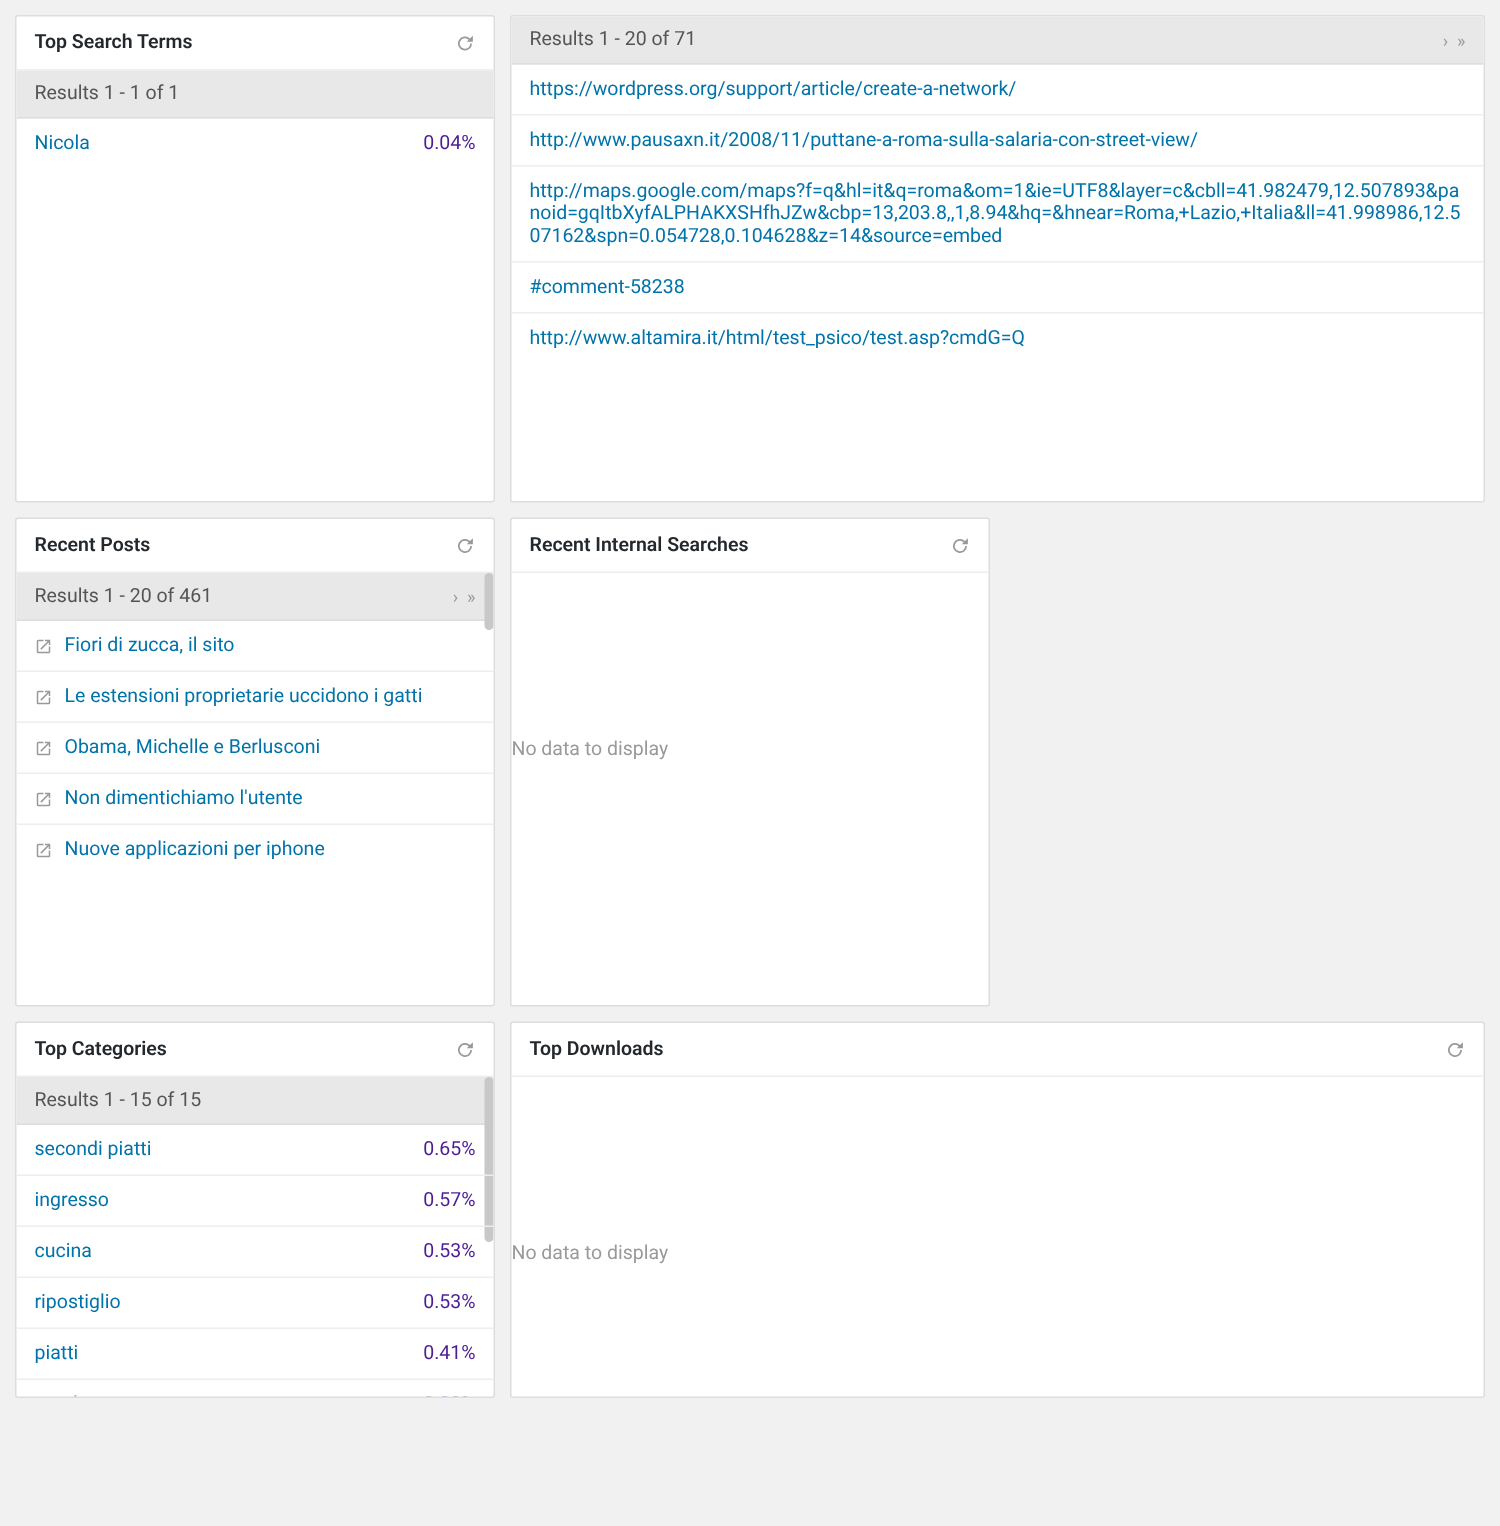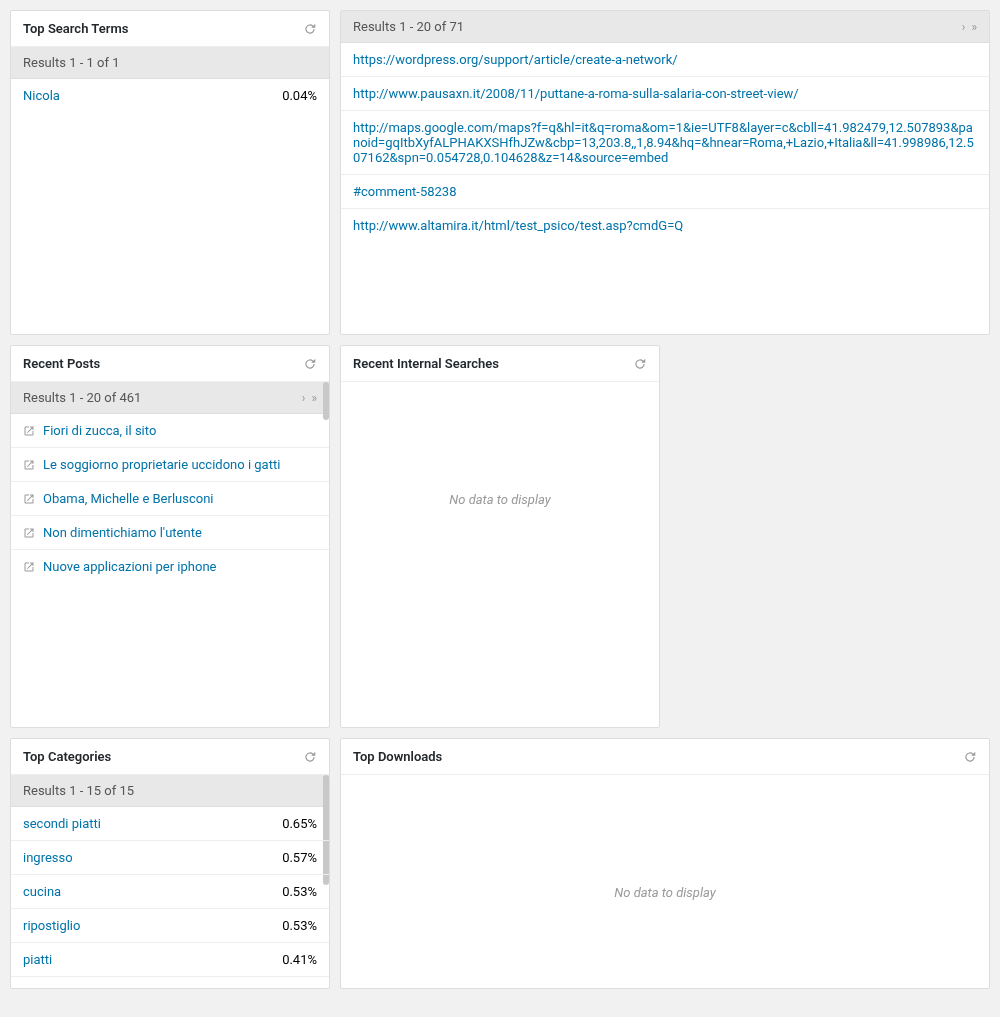--- a/index.html
+++ b/index.html
@@ -80,54 +80,52 @@
     }
     .row:last-child { border-bottom: none; }
     .row .link {
       color: #0073aa;
       text-decoration: none;
       cursor: pointer;
       word-break: break-all;
       flex: 1;
     }
     .row .pct {
-      color: #000000;
+      color: #4c1d95;
       white-space: nowrap;
       padding-left: 12px;
     }
     .row .ext-icon {
       color: #999;
       margin-right: 8px;
       flex-shrink: 0;
       display: inline-flex;
       align-items: center;
     }
     .row .ext-icon svg { width: 12px; height: 12px; }
     .no-data {
       color: #999;
-      text-align: center;
       padding: 110px 0;
       font-size: 13px;
-      font-style: italic;
     }
     .scroll-strip {
       position: absolute;
       right: 0;
       top: 0;
       width: 6px;
       height: 80px;
       background: #c8c8c8;
       border-radius: 3px;
     }
     .panel-body {
       position: relative;
       overflow: hidden;
     }
     .panel-fixed-h1 { height: 325px; }
-    .panel-fixed-h2 { height: 383px; }
+    .panel-fixed-h2 { height: 326px; }
     .panel-fixed-h3 { height: 251px; }
   </style>
 </head>
 <body>
 
 <div class="dash-grid">
 
   <div class="panel panel-fixed-h1">
     <div class="panel-header">
       <span>Top Search Terms</span>
@@ -204,21 +202,21 @@
             </svg>
           </span>
         <span class="link">Fiori di zucca, il sito</span>
       </div>
       <div class="row">
         <span class="ext-icon">
             <svg viewBox="0 0 24 24" fill="currentColor">
               <path d="M14 3v2h3.59L7.76 14.83l1.41 1.41L19 6.41V10h2V3h-7zM19 19H5V5h7V3H5a2 2 0 0 0-2 2v14a2 2 0 0 0 2 2h14a2 2 0 0 0 2-2v-7h-2v7z"></path>
             </svg>
           </span>
-        <span class="link">Le soggiorno proprietarie uccidono i gatti</span>
+        <span class="link">Le estensioni proprietarie uccidono i gatti</span>
       </div>
       <div class="row">
         <span class="ext-icon">
             <svg viewBox="0 0 24 24" fill="currentColor">
               <path d="M14 3v2h3.59L7.76 14.83l1.41 1.41L19 6.41V10h2V3h-7zM19 19H5V5h7V3H5a2 2 0 0 0-2 2v14a2 2 0 0 0 2 2h14a2 2 0 0 0 2-2v-7h-2v7z"></path>
             </svg>
           </span>
         <span class="link">Obama, Michelle e Berlusconi</span>
       </div>
       <div class="row">

